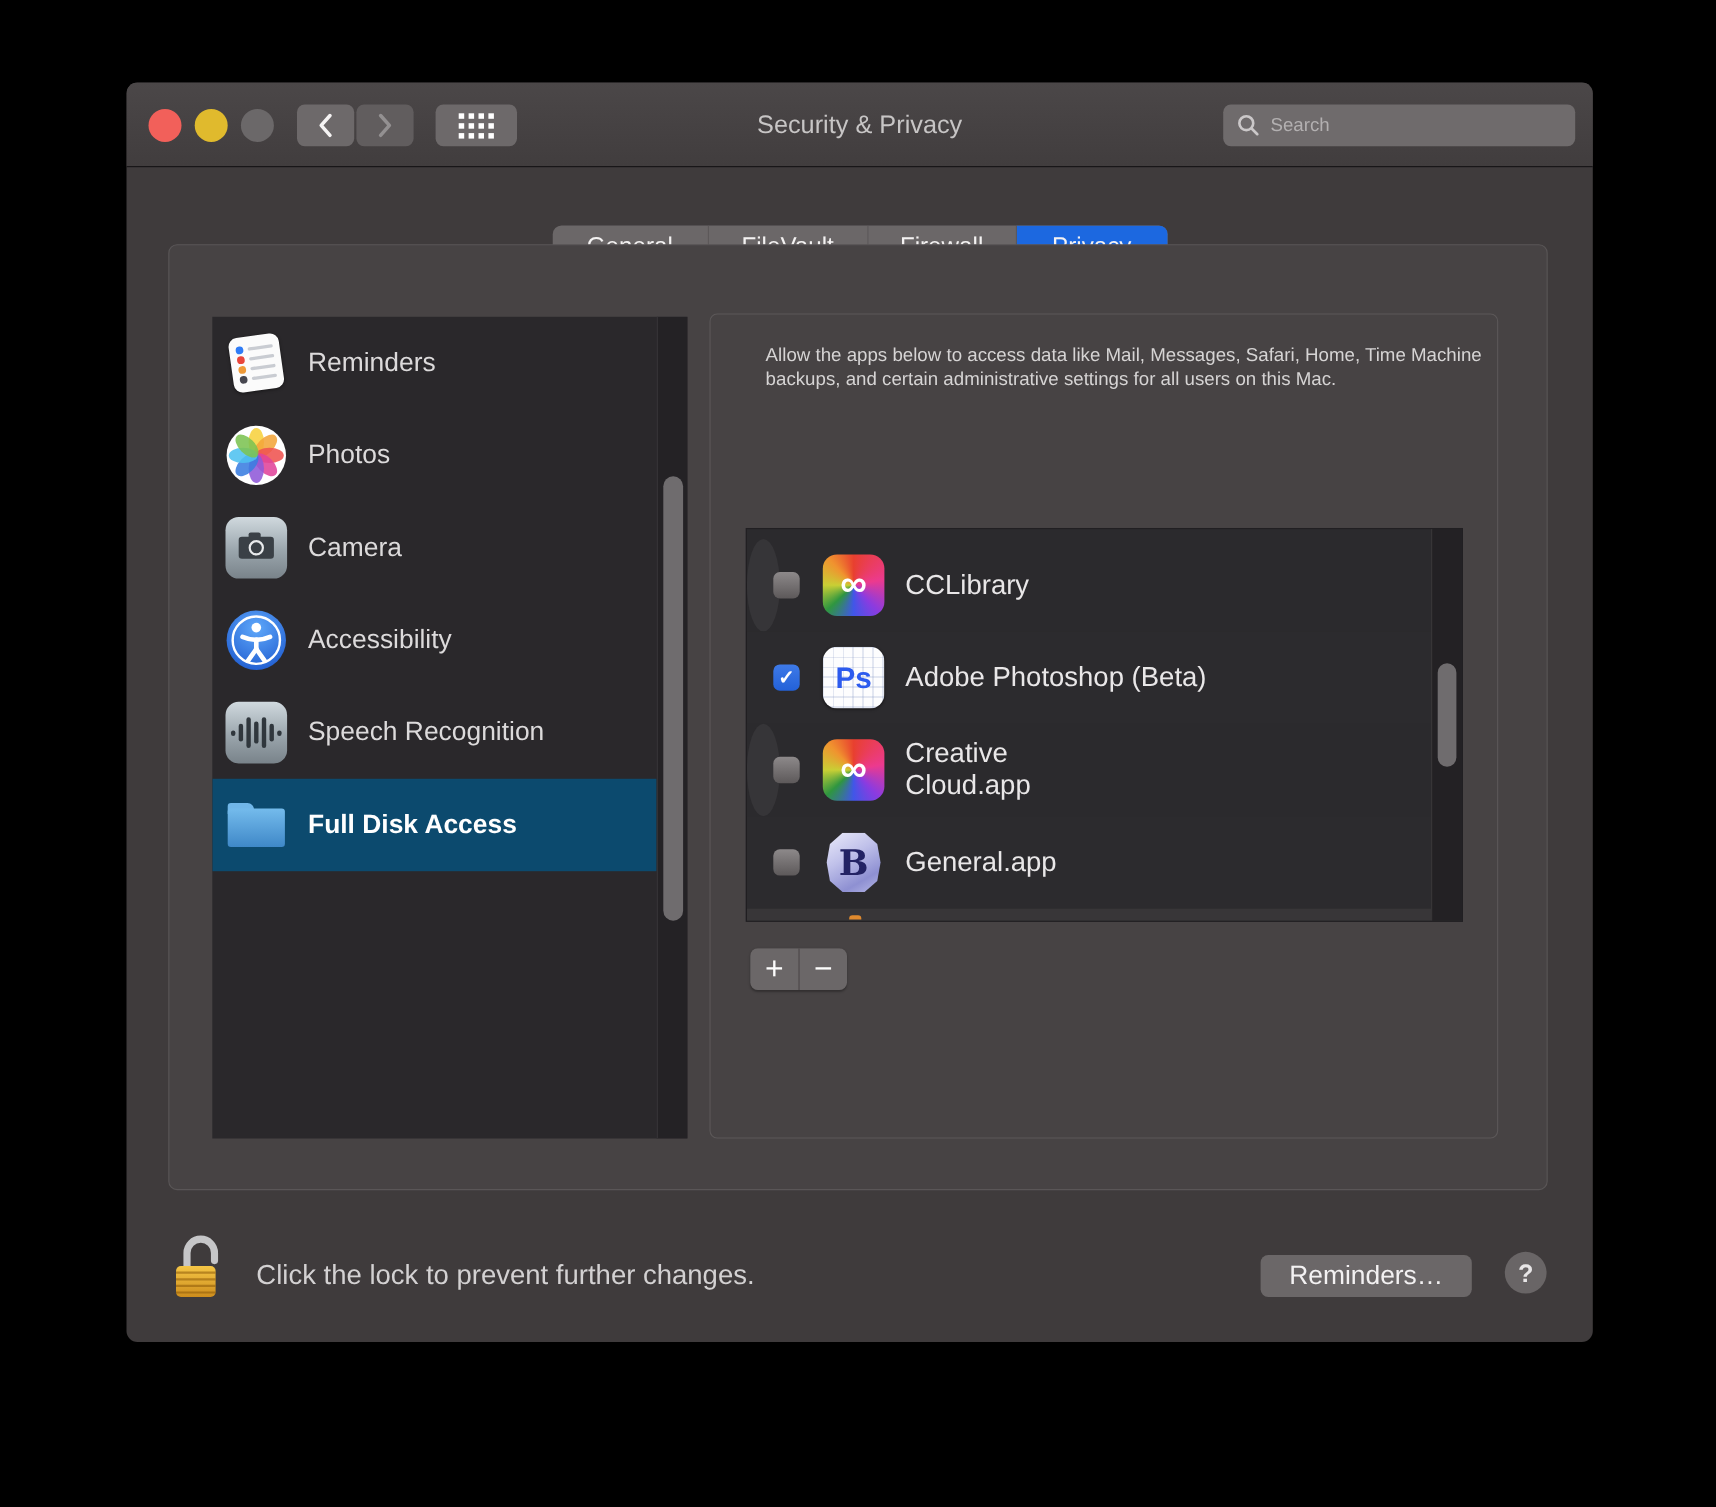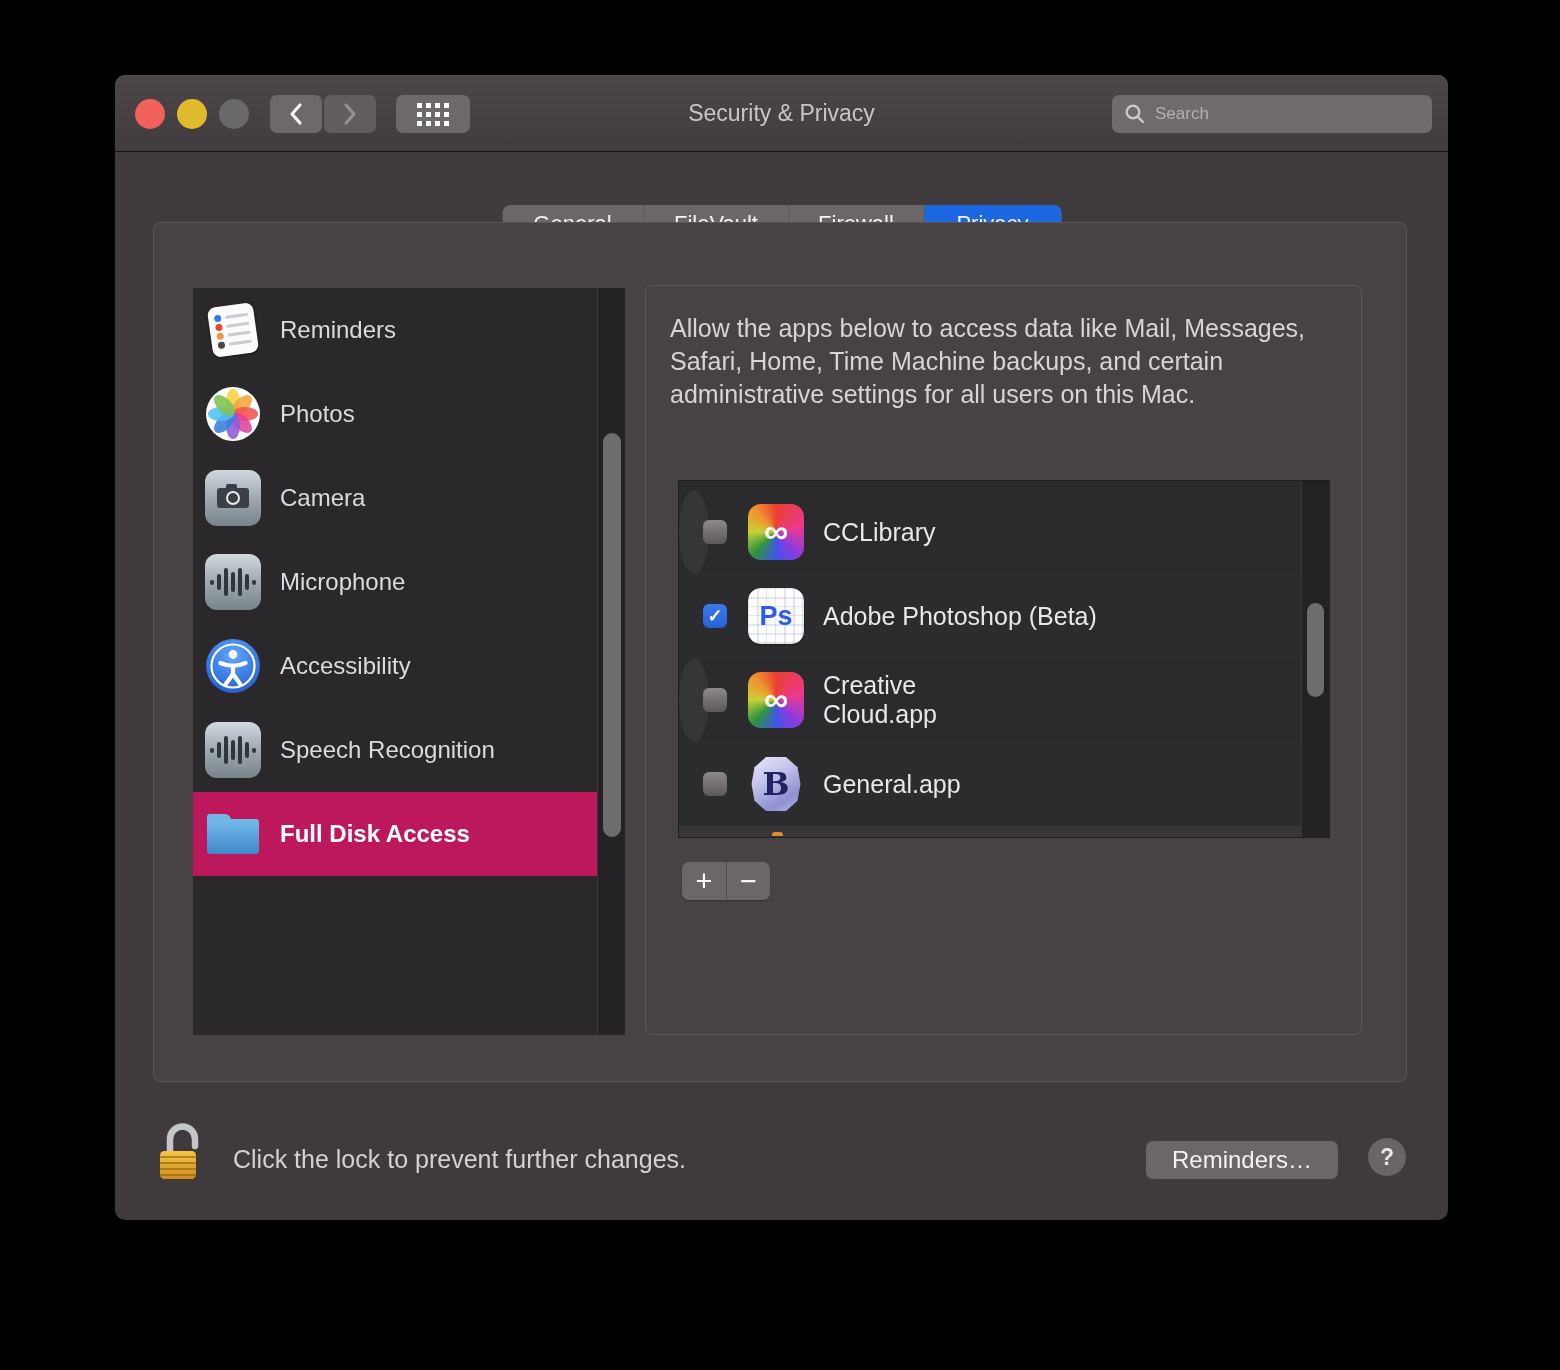--- a/index.html
+++ b/index.html
@@ -41,32 +41,32 @@
 
   
   .mainbox{position:absolute;left:38px;top:147px;width:1254px;height:860px;background:#474344;
            border:1px solid #5a5657;border-radius:8px}
 
   
   .sidebar{position:absolute;left:39px;top:65px;width:432px;height:747px;background:#2a282b;overflow:hidden}
   .s-rows{position:absolute;left:0;top:0;right:28px}
   .s-row{height:84px;display:flex;align-items:center;padding-left:12px;gap:19px;
          font-size:24px;color:#dcdadb;cursor:default}
-  .s-row.selected{background:#be185d;color:#fff;font-weight:bold}
+  .s-row.selected{background:#0c4a6e;color:#fff;font-weight:bold}
   .s-icon{width:56px;height:56px;flex:none;position:relative;display:flex;
           align-items:center;justify-content:center}
   .scrollcol{position:absolute;right:0;top:0;width:28px;height:100%;background:#242225;
              border-left:1px solid #39373a}
   .thumb{position:absolute;left:5px;width:18px;border-radius:9px;background:#6f6c6e}
   .thumb.side{top:145px;height:404px}
 
   
   .panel{position:absolute;left:491px;top:62px;width:717px;height:750px;background:#474344;
          border:1px solid #5c5859;border-radius:7px}
-  .desc{position:absolute;left:24px;top:26px;width:654px;font-size:25px;line-height:1.31;color:#d6d4d4}
+  .desc{position:absolute;left:50px;top:26px;width:654px;font-size:17px;line-height:1.31;color:#d6d4d4}
 
   .applist{position:absolute;left:32px;top:194px;width:652px;height:358px;background:#2b2a2d;
            border:1px solid #211f22;overflow:hidden}
   .a-rows{position:absolute;left:0;top:9px;right:27px}
   .a-row{height:84px;display:flex;align-items:center;padding-left:24px}
   .a-row.light{background:#363538}.a-row.dark{background:#2c2b2e}
   .checkbox{width:24px;height:24px;border-radius:6px;margin-right:21px;flex:none;
             background:linear-gradient(#8d898a,#5d595a);display:flex;align-items:center;justify-content:center}
   .checkbox.checked{background:linear-gradient(#3e7ae8,#2361d8)}
   .checkmark{color:#fff;font-size:18px;font-weight:bold;line-height:1}
@@ -250,36 +250,20 @@
 
         <div class="s-row">
           <span class="s-icon">
             <span class="tile">
                 <span class="cam-body"></span>
               </span>
           </span>
           <span class="s-label">Camera</span>
         </div>
 
-        <div class="s-row">
-          <span class="s-icon">
-            <span class="tile">
-                <span class="wave">
-              <i style="height:5px"></i>
-                  <i style="height:16px"></i>
-                  <i style="height:28px"></i>
-              <i style="height:20px"></i>
-                  <i style="height:28px"></i>
-                  <i style="height:16px"></i>
-                  <i style="height:5px"></i>
-            </span>
-              </span>
-          </span>
-          <span class="s-label">Microphone</span>
-        </div>
 
         <div class="s-row">
           <span class="s-icon">
             <svg width="56" height="56" viewBox="0 0 56 56">
               <defs>
                 <radialGradient id="accg" cx="50%" cy="30%" r="80%">
                   <stop offset="0%" stop-color="#5fa8fa"></stop>
                     <stop offset="100%" stop-color="#1b57cd"></stop>
                 </radialGradient>
               </defs>

